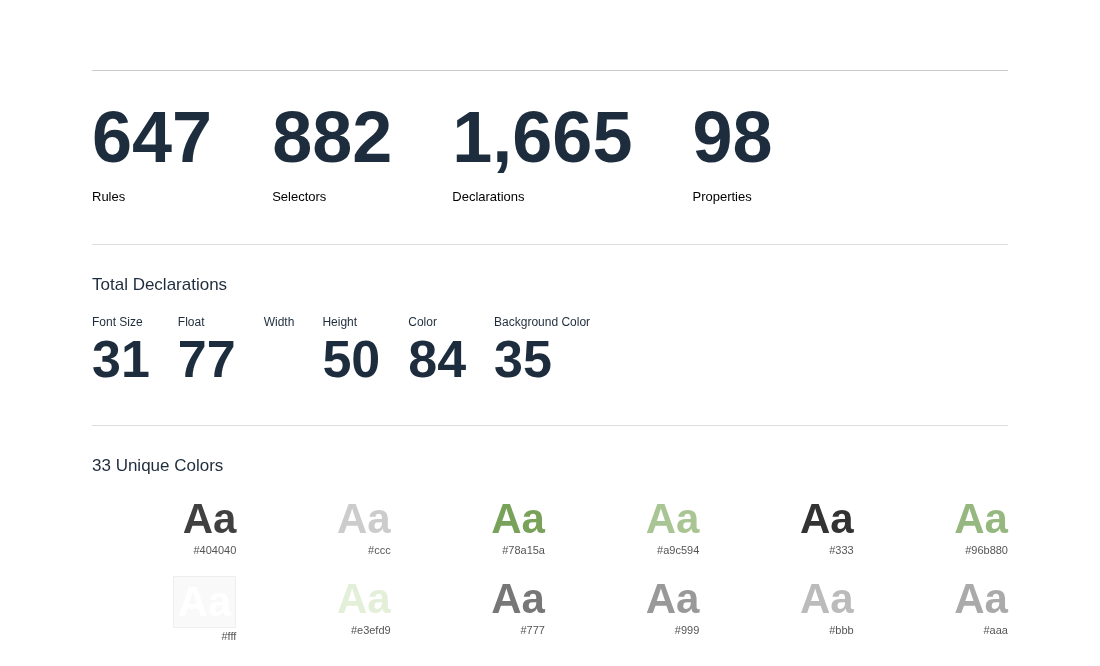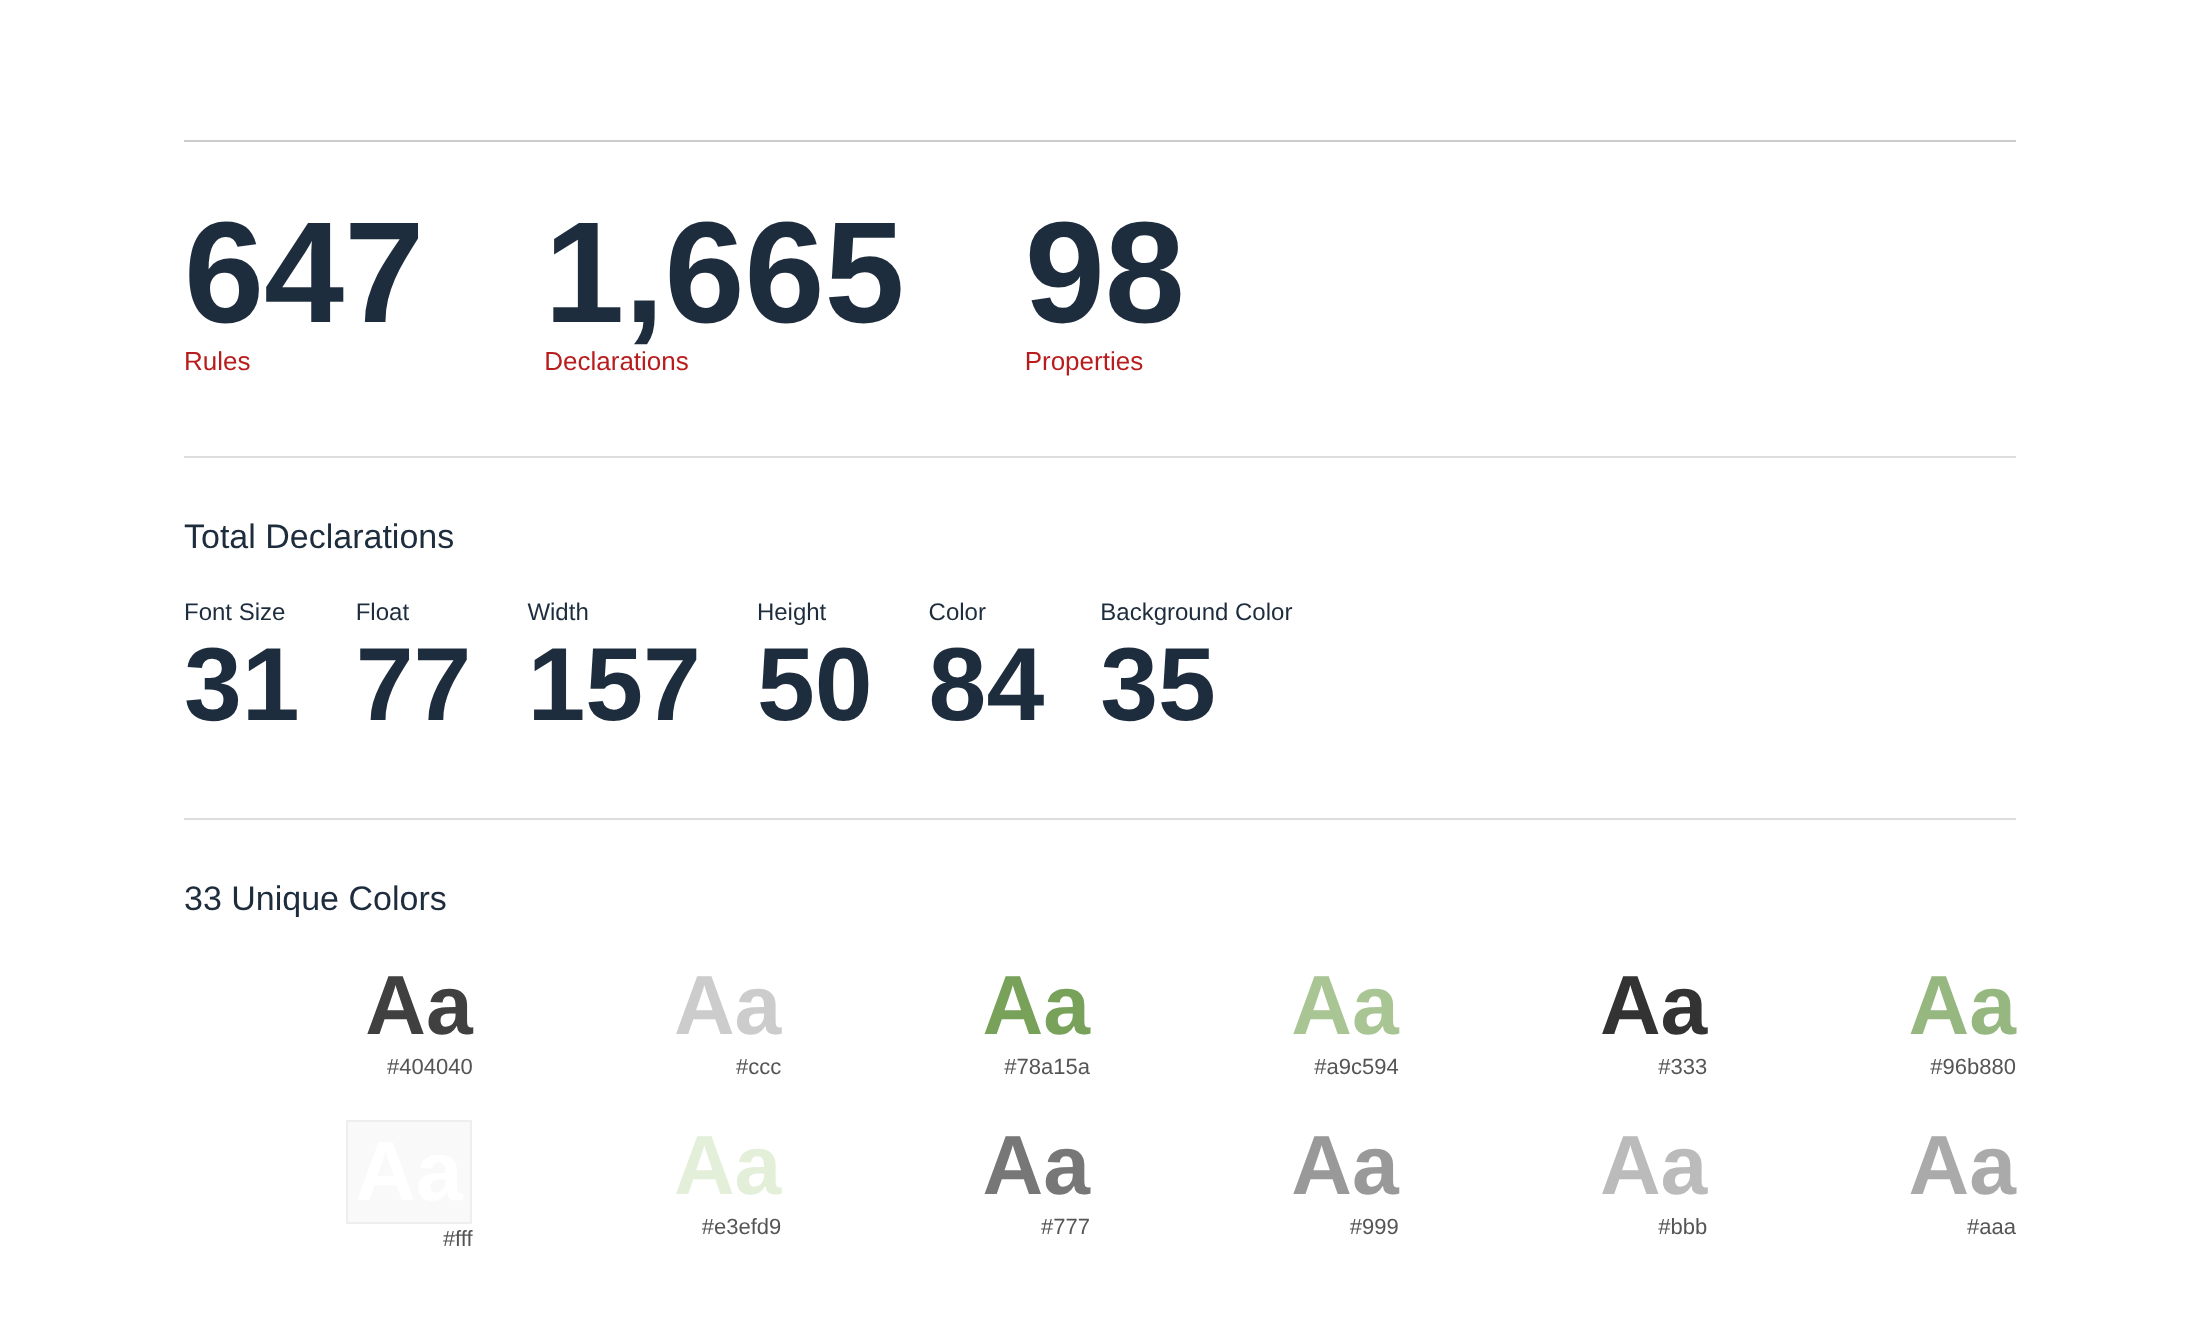--- a/index.html
+++ b/index.html
@@ -54,22 +54,22 @@
     }
     .stat-item {}
     .stat-number {
       font-size: 72px;
       font-weight: 800;
       color: #1e2d3d;
       line-height: 1;
     }
     .stat-label {
       font-size: 13px;
-      color: #b91c1c;
-      margin-top: 0;
+      color: #000000;
+      margin-top: 16px;
     }
     
     .section-title {
       font-size: 17px;
       font-weight: 400;
       color: #1e2d3d;
       margin-bottom: 20px;
     }
     .declarations-row {
       display: flex;
@@ -130,20 +130,24 @@
     <h1 class="site-title"></h1>
     <span class="file-size"></span>
   </div>
 
   <div class="stats-row" id="stats-row">
       <div class="stat-item">
       <div class="stat-number">647</div>
       <div class="stat-label">Rules</div>
     </div>
       <div class="stat-item">
+      <div class="stat-number">882</div>
+      <div class="stat-label">Selectors</div>
+    </div>
+      <div class="stat-item">
       <div class="stat-number">1,665</div>
       <div class="stat-label">Declarations</div>
     </div>
       <div class="stat-item">
       <div class="stat-number">98</div>
       <div class="stat-label">Properties</div>
     </div>
     </div>
 
   <hr class="divider">
@@ -154,21 +158,20 @@
         <div class="decl-item">
       <div class="decl-label">Font Size</div>
       <div class="decl-number">31</div>
     </div>
         <div class="decl-item">
       <div class="decl-label">Float</div>
       <div class="decl-number">77</div>
     </div>
         <div class="decl-item">
       <div class="decl-label">Width</div>
-      <div class="decl-number">157</div>
     </div>
         <div class="decl-item">
       <div class="decl-label">Height</div>
       <div class="decl-number">50</div>
     </div>
         <div class="decl-item">
       <div class="decl-label">Color</div>
       <div class="decl-number">84</div>
     </div>
         <div class="decl-item">

